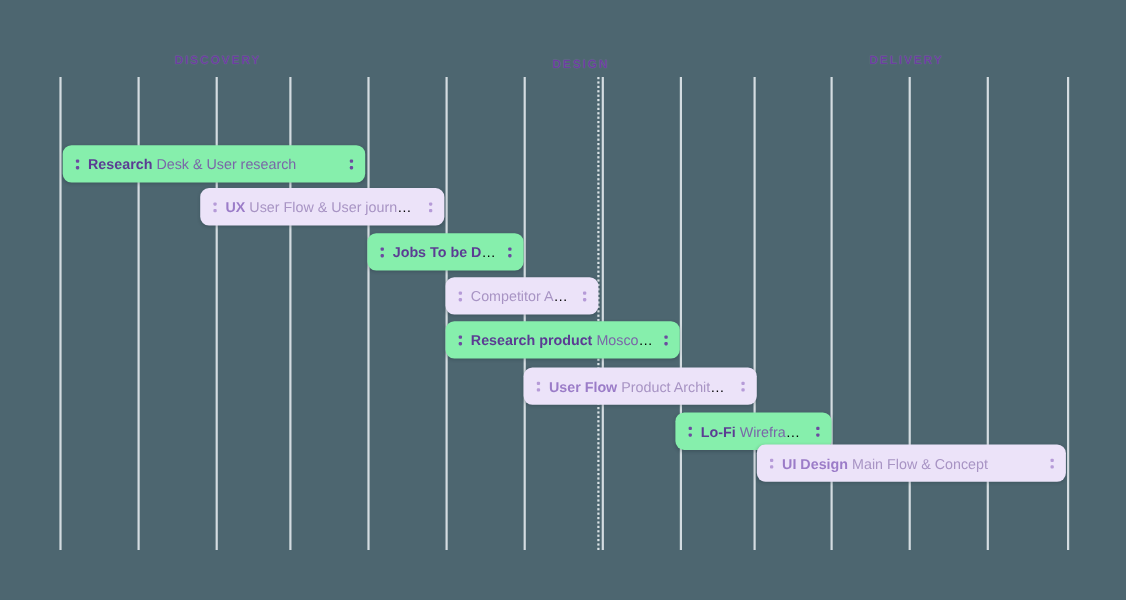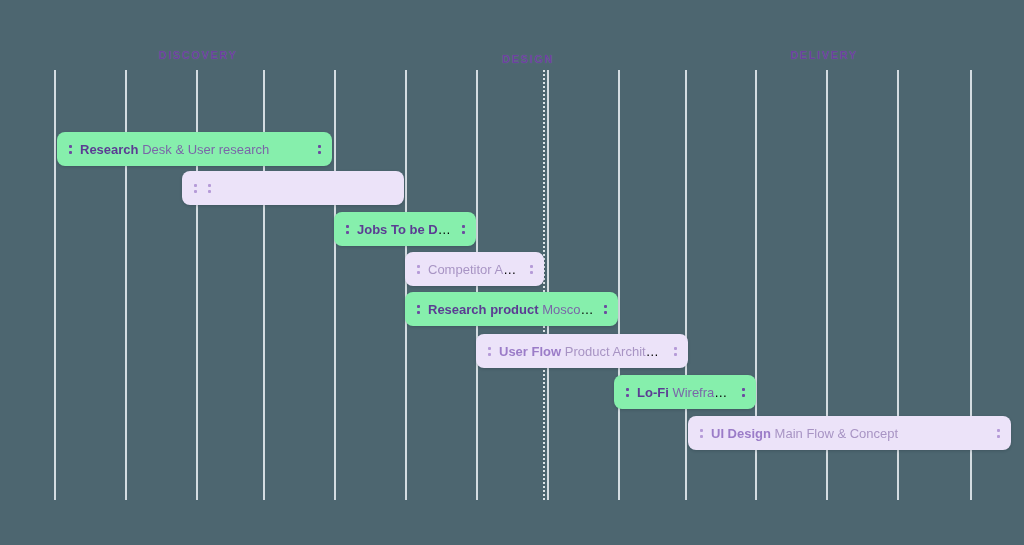--- a/index.html
+++ b/index.html
@@ -140,20 +140,21 @@
       <span class="handle right">
         <i></i>
         <i></i>
       </span>
     </div>
     <div class="task-bar tone-light" style="left: 182px; top: 171px; width: 222px;">
       <span class="handle left">
         <i></i>
         <i></i>
       </span>
+      <span class="bar-text"><span class="bar-title">UX</span> <span class="bar-sub">User Flow &amp; User journeys</span></span>
       <span class="handle right">
         <i></i>
         <i></i>
       </span>
     </div>
     <div class="task-bar tone-medium" style="left: 334px; top: 212px; width: 142px;">
       <span class="handle left">
         <i></i>
         <i></i>
       </span>
@@ -200,21 +201,21 @@
       <span class="handle left">
         <i></i>
         <i></i>
       </span>
       <span class="bar-text"><span class="bar-title">Lo-Fi</span> <span class="bar-sub">Wireframes</span></span>
       <span class="handle right">
         <i></i>
         <i></i>
       </span>
     </div>
-    <div class="task-bar tone-light" style="left: 688px; top: 416px; width: 323px;">
+    <div class="task-bar tone-light" style="left: 688px; top: 404px; width: 281px;">
       <span class="handle left">
         <i></i>
         <i></i>
       </span>
       <span class="bar-text"><span class="bar-title">UI Design</span> <span class="bar-sub">Main Flow &amp; Concept</span></span>
       <span class="handle right">
         <i></i>
         <i></i>
       </span>
     </div>

